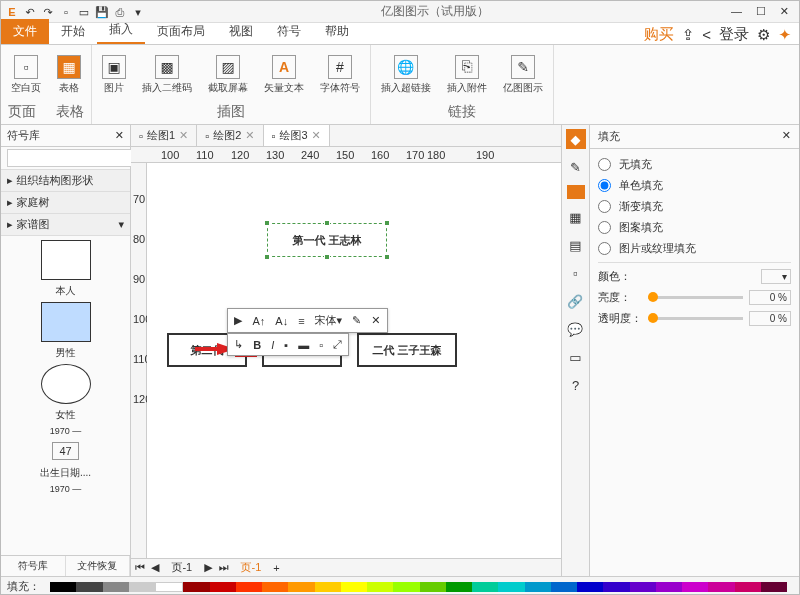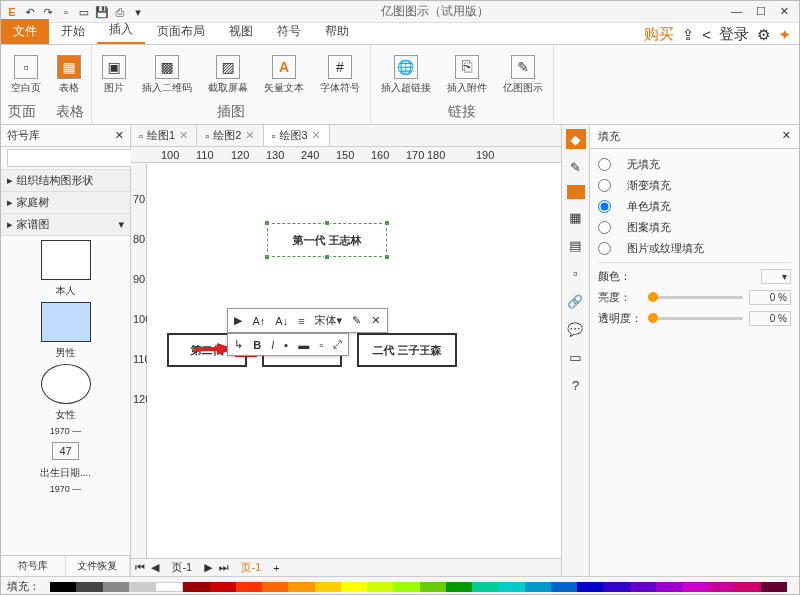--- a/index.html
+++ b/index.html
@@ -59,21 +59,21 @@
 .arrow::before{content:"";position:absolute;left:-40px;top:-2px;width:24px;height:4px;background:#d22}
 .pagetabs{height:18px;display:flex;align-items:center;border-top:1px solid #ccc;background:#f5f5f5;font-size:10px;gap:6px;padding:0 4px}
 .pagetabs .pt{padding:1px 6px}
 .pagetabs .pt.active{color:#e67817}
 .rtool{width:28px;border-left:1px solid #ccc;background:#f5f5f5;display:flex;flex-direction:column;align-items:center;gap:8px;padding:4px 0}
 .rtool span{width:20px;height:20px;display:flex;align-items:center;justify-content:center;cursor:pointer;font-size:13px}
 .rtool span.active{background:#e67817;color:#fff}
 .rightpanel{width:210px;border-left:1px solid #ccc;display:flex;flex-direction:column;background:#fafafa}
 .rphdr{display:flex;justify-content:space-between;padding:4px 8px;border-bottom:1px solid #ccc;font-size:11px}
 .rpbody{padding:8px;display:flex;flex-direction:column;gap:6px}
-.radio{display:flex;align-items:center;gap:16px;font-size:11px}
+.radio{display:flex;align-items:center;gap:8px;font-size:11px}
 .radio input{margin:0}
 .proprow{display:flex;align-items:center;gap:6px;font-size:11px}
 .proprow label{width:44px}
 .slider{flex:1;height:3px;background:#ccc;position:relative}
 .slider .th{position:absolute;width:10px;height:10px;border-radius:50%;background:#f90;top:-4px;left:0}
 .valbox{width:42px;border:1px solid #ccc;padding:1px 3px;text-align:right;font-size:10px}
 .statusbar{height:20px;background:#f5f5f5;border-top:1px solid #ccc;display:flex;align-items:center;font-size:10px;padding:0 6px;gap:4px}
 .colorstrip{display:flex;height:10px;flex:1;margin:0 6px}
 .colorstrip i{flex:1}
 </style>
@@ -326,26 +326,26 @@
     <div class="rphdr">
         <span>填充</span>
         <span>✕</span>
       </div>
     <div class="rpbody">
       <label class="radio">
           <input type="radio" name="f" style="">
           <span>无填充</span>
         </label>
       <label class="radio">
+          <input type="radio" name="f" checked="" style="">
+          <span>单色填充</span>
+        </label>
+      <label class="radio">
           <input type="radio" name="f" style="">
           <span>渐变填充</span>
-        </label>
-      <label class="radio">
-          <input type="radio" name="f" checked="" style="">
-          <span>单色填充</span>
         </label>
       <label class="radio">
           <input type="radio" name="f" style="">
           <span>图案填充</span>
         </label>
       <label class="radio">
           <input type="radio" name="f" style="">
           <span>图片或纹理填充</span>
         </label>
       <hr style="border:none;border-top:1px solid #ddd">

